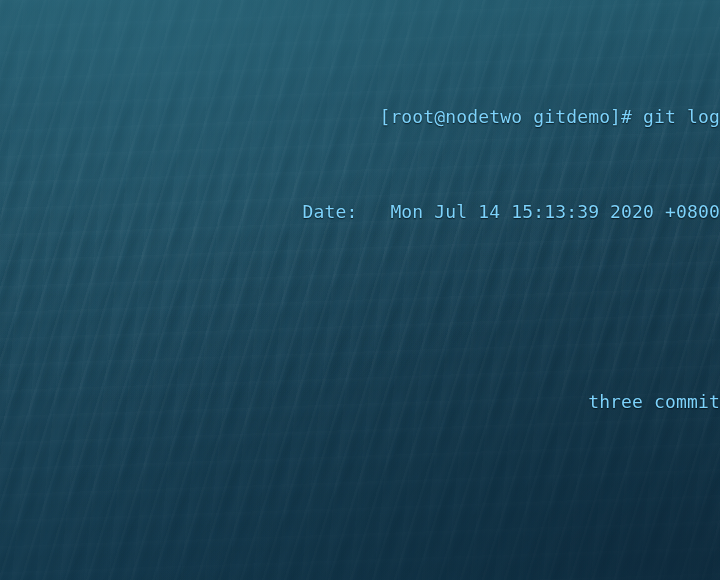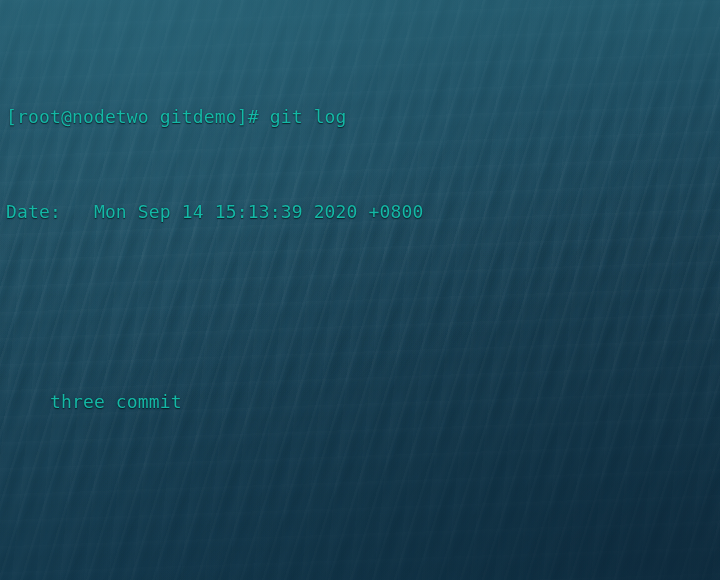--- a/index.html
+++ b/index.html
@@ -87,24 +87,25 @@
 
   
   #screen {
     position: absolute;
     inset: 0;
     padding: 6px 0 0 6px;
     box-sizing: border-box;
     font-family: "DejaVu Sans Mono", "Liberation Mono", monospace;
     font-size: 18px;
     line-height: 31.7px;
-    color: #14b8a6;
+    color: #7dd3fc;
     text-shadow: 0 1px 1px rgba(0,0,0,0.55), 0 0 2px rgba(0,0,0,0.30);
     white-space: pre;
     letter-spacing: 0.15px;
+    text-align: right;
   }
 
   .line {
     height: 31.7px;
     white-space: pre;
   }
 
   .line.blank {
     color: transparent;
   }
@@ -112,21 +113,21 @@
 </head>
 <body>
 
 <div id="terminal">
 
   <div id="wallpaper"></div>
 
   <div id="screen">
 
     <div class="line">[root@nodetwo gitdemo]# git log</div>
-    <div class="line">Date:   Mon Sep 14 15:13:39 2020 +0800</div>
+    <div class="line">Date:   Mon Jul 14 15:13:39 2020 +0800</div>
     <div class="line blank"></div>
     <div class="line">    three commit</div>
     
 
     
     
     
     
     
     

